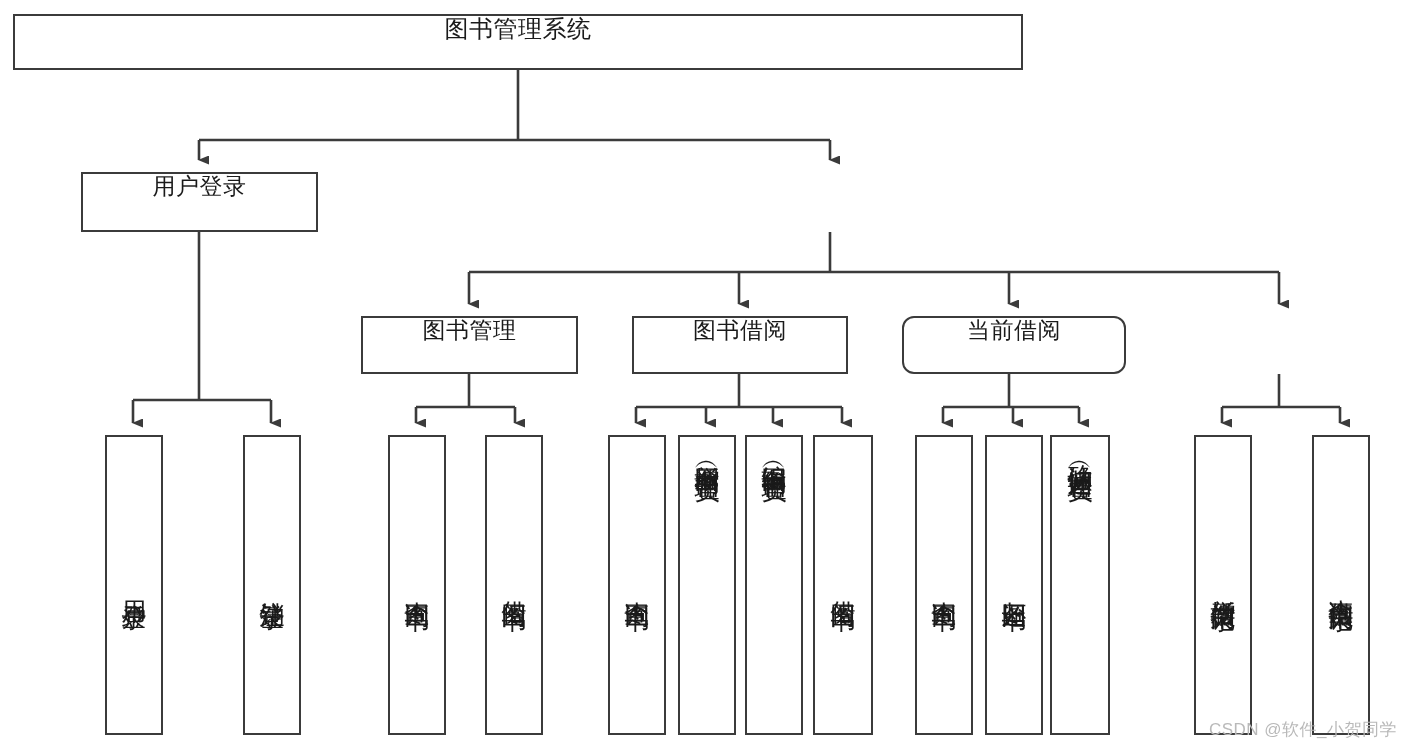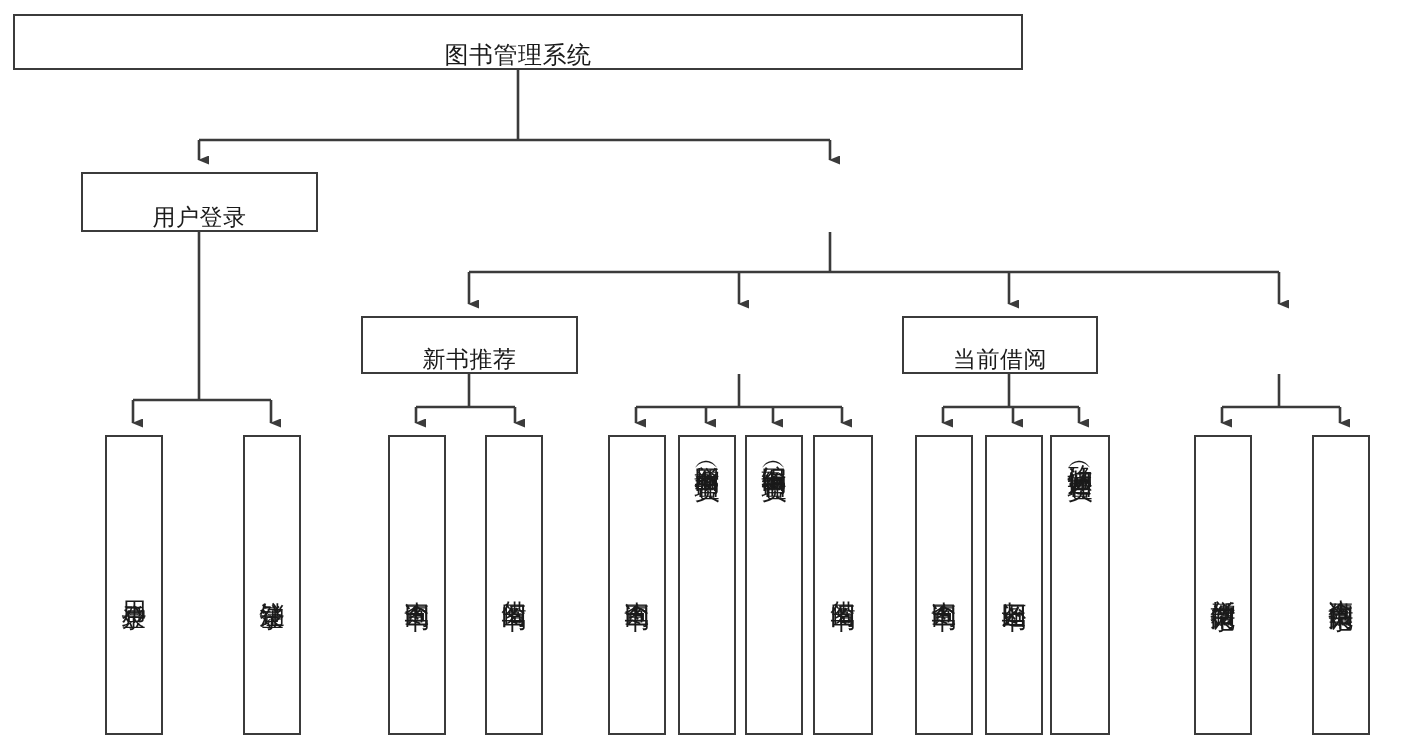--- a/index.html
+++ b/index.html
@@ -24,21 +24,21 @@
     width: 1405px;
     height: 747px;
     pointer-events: none;
   }
   .node {
     position: absolute;
     box-sizing: border-box;
     border: 2px solid #3b3b3b;
     background: #ffffff;
     display: flex;
-    align-items: flex-end;
+    align-items: flex-start;
     justify-content: center;
     color: #1a1a1a;
     z-index: 2;
   }
   .node .lbl {
     display: block;
     text-align: center;
     line-height: 1.08;
     white-space: pre;
     letter-spacing: 0.5px;
@@ -135,23 +135,26 @@
 
   <div class="node root horiz" style="left:13px; top:14px; width:1010px; height:56px;">
     <span class="lbl">图书管理系统</span>
   </div>
 
   <div class="node horiz" style="left:81px; top:172px; width:237px; height:60px;">
     <span class="lbl">用户登录</span>
   </div>
 
   <div class="node horiz" style="left:361px; top:316px; width:217px; height:58px;">
-    <span class="lbl">新书推荐</span>
-  </div>
-  <div class="node horiz" style="left:902px; top:316px; width:196px; height:58px;">
+    <span class="lbl">图书管理</span>
+  </div>
+  <div class="node horiz" style="left:632px; top:316px; width:216px; height:58px;">
+    <span class="lbl">图书借阅</span>
+  </div>
+  <div class="node horiz" style="left:902px; top:316px; width:224px; height:58px;border-radius:12px;">
     <span class="lbl">当前借阅</span>
   </div>
 
   <div class="node vert center" style="left:105px; top:435px; width:58px; height:300px;">
     <span class="lbl">用户登录</span>
   </div>
   <div class="node vert center" style="left:243px; top:435px; width:58px; height:300px;">
     <span class="lbl">注销登录</span>
   </div>
 
@@ -185,14 +188,15 @@
     <span class="lbl">确认归还（管理员）</span>
   </div>
 
   <div class="node vert center" style="left:1194px; top:435px; width:58px; height:300px;">
     <span class="lbl">新增借阅记录</span>
   </div>
   <div class="node vert center" style="left:1312px; top:435px; width:58px; height:300px;">
     <span class="lbl">查询借阅记录</span>
   </div>
 
+  <div class="watermark">CSDN @软件_小贺同学</div>
 
 </div>
 
 </body></html>

